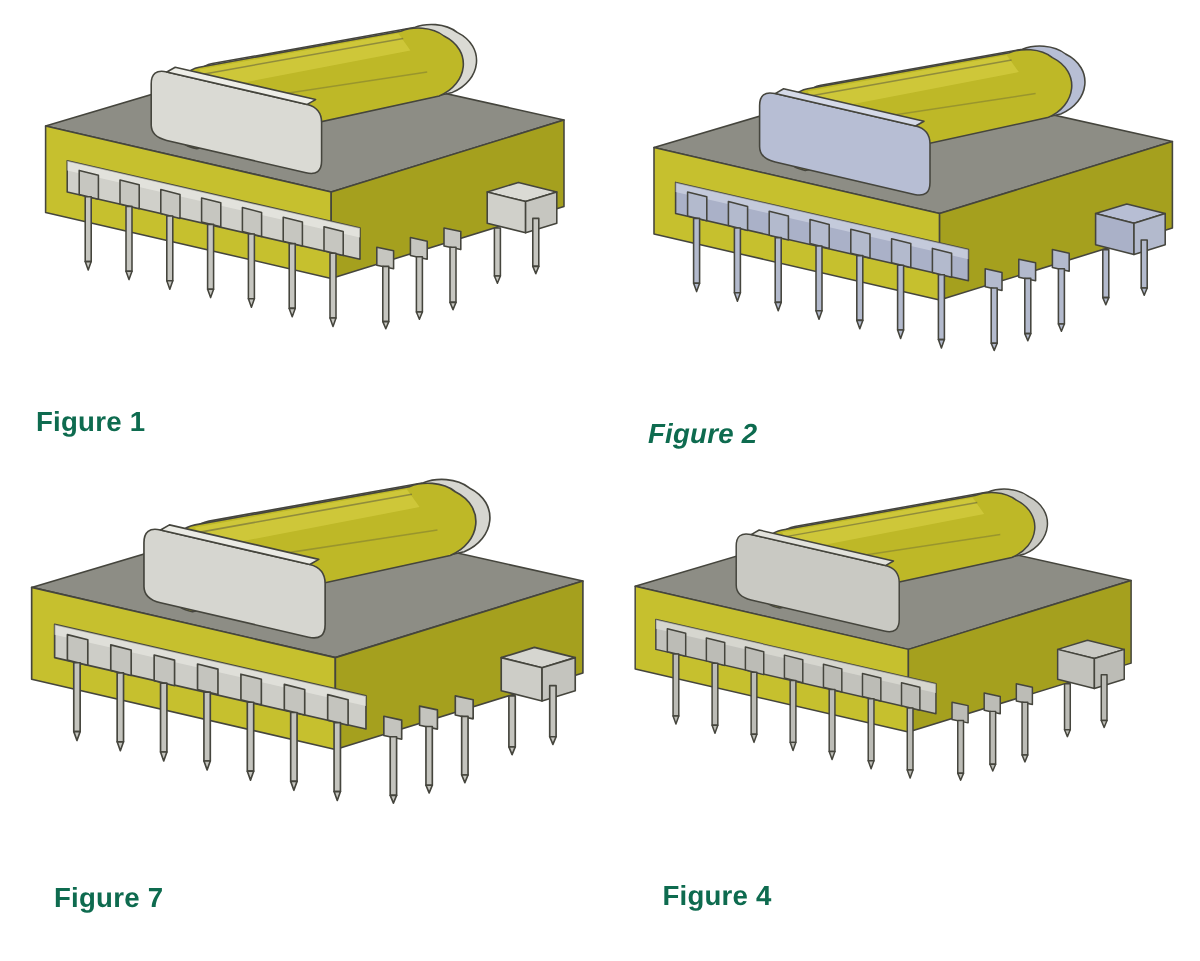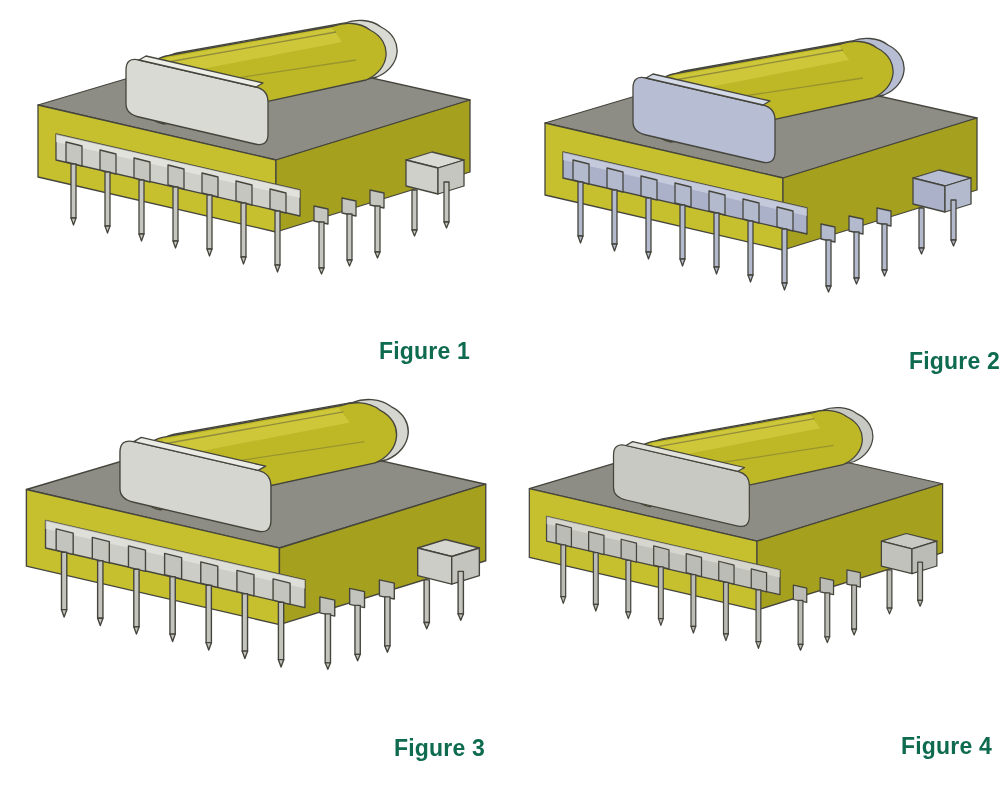--- a/index.html
+++ b/index.html
@@ -14,21 +14,21 @@
     background: #ffffff;
     overflow: hidden;
   }
   .fig {
     position: absolute;
   }
   .fig svg { display: block; }
   .caption {
     position: absolute;
     width: 440px;
-    text-align: right;
+    text-align: left;
     font-size: 23px;
     font-weight: bold;
     color: var(--caption, #0e6b4f);
     letter-spacing: 0.2px;
   }
 </style>
 </head>
 <body>
 
 <div class="page">
@@ -108,28 +108,28 @@
       <use href="#tf-model"></use>
     </svg>
   </div>
   <div class="caption" style="left:30px; top:338px;">Figure 1</div>
 
   <div class="fig" style="left: 525px; top: 20px; --core_top: #8d8d85; --core_front: #c6c02e; --core_side: #a5a01e; --coil: #beb827; --coil_light: #cfc93c; --flange: #b7bed4; --flange_edge: #d5dae8; --bobbin: #aab1c8; --pin: #b3bacd; --outline: #45453d;">
     <svg width="470" height="300" viewBox="0 0 470 300">
       <use href="#tf-model"></use>
     </svg>
   </div>
-  <div class="caption" style="left:560px; top:348px;">Figure 2</div>
+  <div class="caption" style="left:540px; top:348px;font-style:italic;">Figure 2</div>
 
   <div class="fig" style="left: 5px; top: 380px; --core_top: #8d8d85; --core_front: #c6c02e; --core_side: #a5a01e; --coil: #beb827; --coil_light: #cfc93c; --flange: #d6d6d0; --flange_edge: #ebebE5; --bobbin: #cdcdc7; --pin: #c4c4be; --outline: #45453d;">
     <svg width="500" height="319" viewBox="0 0 470 300">
       <use href="#tf-model"></use>
     </svg>
   </div>
-  <div class="caption" style="left:45px; top:735px;">Figure 3</div>
+  <div class="caption" style="left:45px; top:735px;">Figure 7</div>
 
   <div class="fig" style="left: 510px; top: 390px; --core_top: #8d8d85; --core_front: #c6c02e; --core_side: #a5a01e; --coil: #beb827; --coil_light: #cfc93c; --flange: #c9c9c3; --flange_edge: #e2e2dc; --bobbin: #c2c2bc; --pin: #bcbcb6; --outline: #45453d;">
     <svg width="450" height="287" viewBox="0 0 470 300">
       <use href="#tf-model"></use>
     </svg>
   </div>
   <div class="caption" style="left:552px; top:733px;">Figure 4</div>
 
 </div>
 

